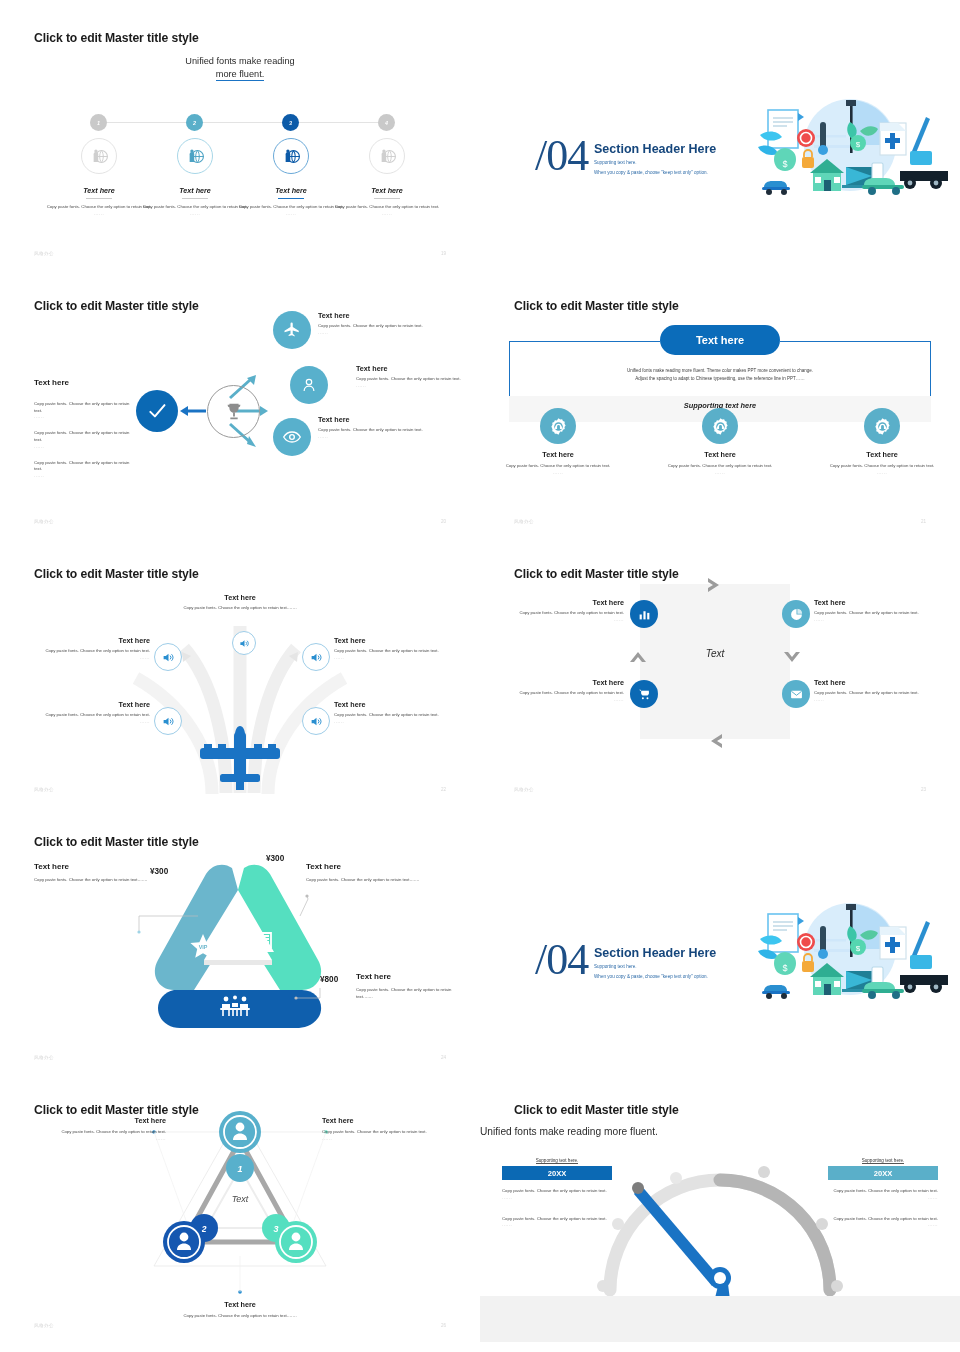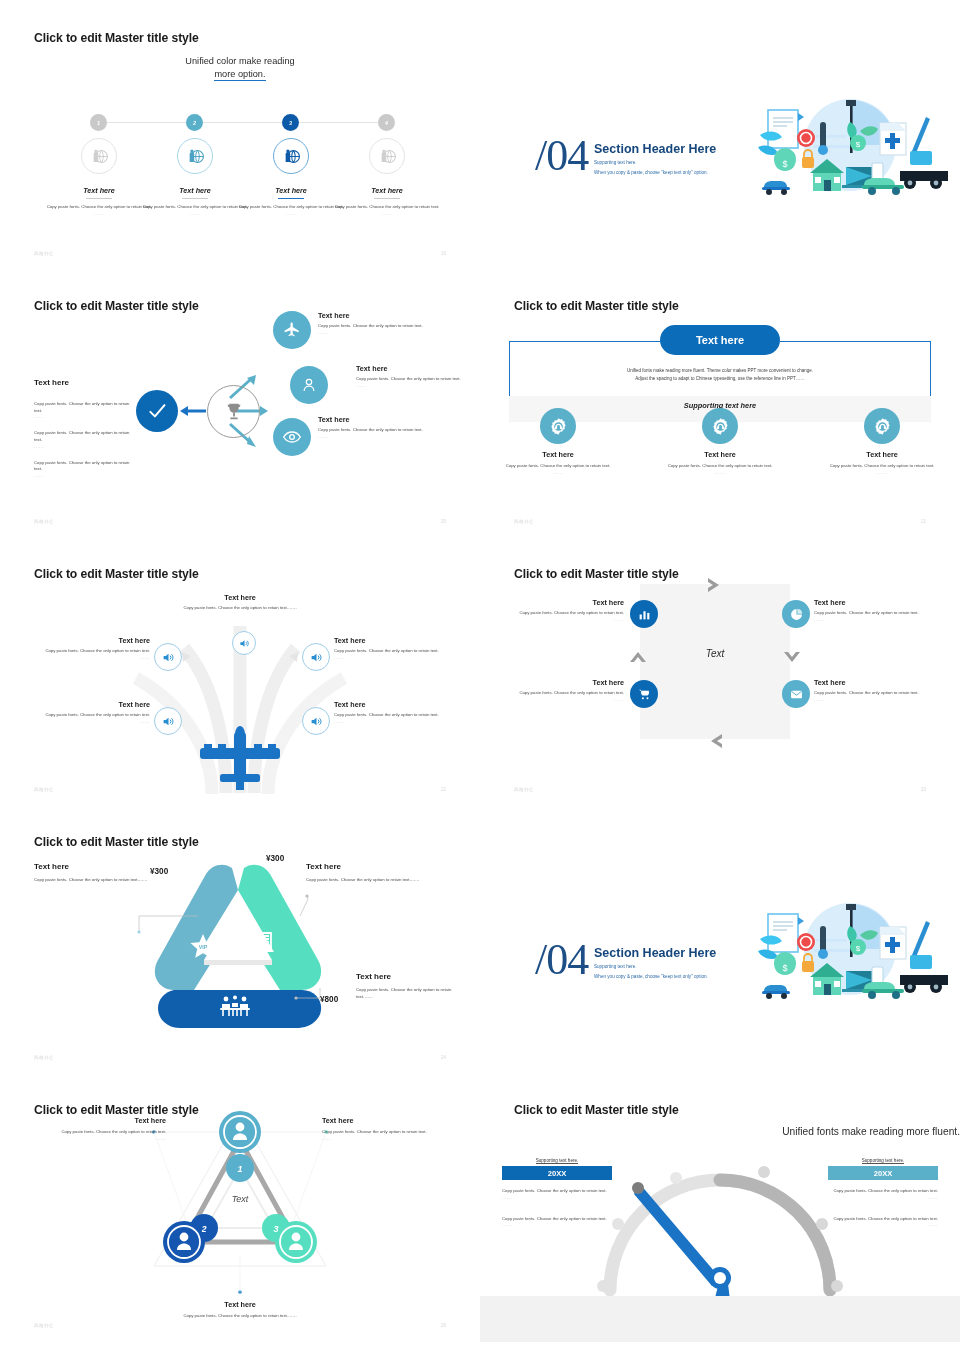--- a/index.html
+++ b/index.html
@@ -122,40 +122,40 @@
   .s6-t { position: absolute; width: 120px; }
 
   
   .s7-price { position: absolute; font-size: 8.2px; font-weight: bold; color: #1b1b1b; }
   .s7-t { position: absolute; width: 122px; }
 
   
   .s9-t { position: absolute; width: 132px; }
 
   
-  .s10-sub { position: absolute; left: 0; right: 0; top: 54px; text-align: right;
+  .s10-sub { position: absolute; left: 0; right: 0; top: 54px; text-align: left;
     font-size: 10.2px; color: #2b2b2b; }
   .s10-sup { font-size: 4.6px; color: #333; text-align: center; }
   .s10-sup span { border-bottom: .7px solid #555; }
   .s10-badge { height: 14px; display: flex; align-items: center; justify-content: center;
     color: #fff; font-size: 7.6px; font-weight: bold; margin-top: 3px; }
   .s10-band { position: absolute; left: 0; bottom: 0; width: 480px; height: 46px; background: #f2f2f2; }
 
   svg { display: block; overflow: visible; }
 </style>
 </head>
 <body>
 
 <div class="deck">
 
 <div class="slide r0 cL">
   <div class="title">Click to edit Master title style</div>
   <div class="s1-sub">
-    <span>Unified color make reading</span><br>
-    <span class="ul">more option.</span>
+    <span>Unified fonts make reading</span><br>
+    <span class="ul">more fluent.</span>
   </div>
 
   <div class="s1-line"></div>
 
   <div class="s1-step" style="left:90px;background:#c9c9c9;">1</div>
   <div class="s1-step" style="left:186px;background:#5aafc9;">2</div>
   <div class="s1-step" style="left:282px;background:#0d5ba8;">3</div>
   <div class="s1-step" style="left:378px;background:#c9c9c9;">4</div>
 
   <div class="s1-ico" style="left:81px;">
@@ -649,21 +649,21 @@
     <path d="M139 128 L139 112 L198 112" stroke="#bdbdbd" stroke-width=".7" fill="none"></path>
     <circle cx="139" cy="128" r="1.6" fill="#9fd4e6"></circle>
     <path d="M300 112 L308 95 L307 92" stroke="#bdbdbd" stroke-width=".7" fill="none"></path>
     <circle cx="307" cy="92" r="1.6" fill="#bdbdbd"></circle>
     <path d="M296 194 L320 194 L320 184" stroke="#bdbdbd" stroke-width=".7" fill="none"></path>
     <circle cx="296" cy="194" r="1.6" fill="#bdbdbd"></circle>
   </svg>
 
   <div class="s7-price" style="left:150px;top:63px;">¥300</div>
   <div class="s7-price" style="left:266px;top:50px;">¥300</div>
-  <div class="s7-price" style="left:320px;top:171px;margin-top:20px;">¥800</div>
+  <div class="s7-price" style="left:320px;top:171px;">¥800</div>
 
   <div class="s7-t" style="left:34px;top:58px;">
     <div class="h3" style="font-size:8px">Text here</div>
     <div class="body-txt" style="margin-top:6px">Copy paste fonts. Choose the only option to retain text…….</div>
   </div>
   <div class="s7-t" style="left:306px;top:58px;width:136px;">
     <div class="h3" style="font-size:8px">Text here</div>
     <div class="body-txt" style="margin-top:6px">Copy paste fonts. Choose the only option to retain text…….</div>
   </div>
   <div class="s7-t" style="left:356px;top:168px;width:96px;">

